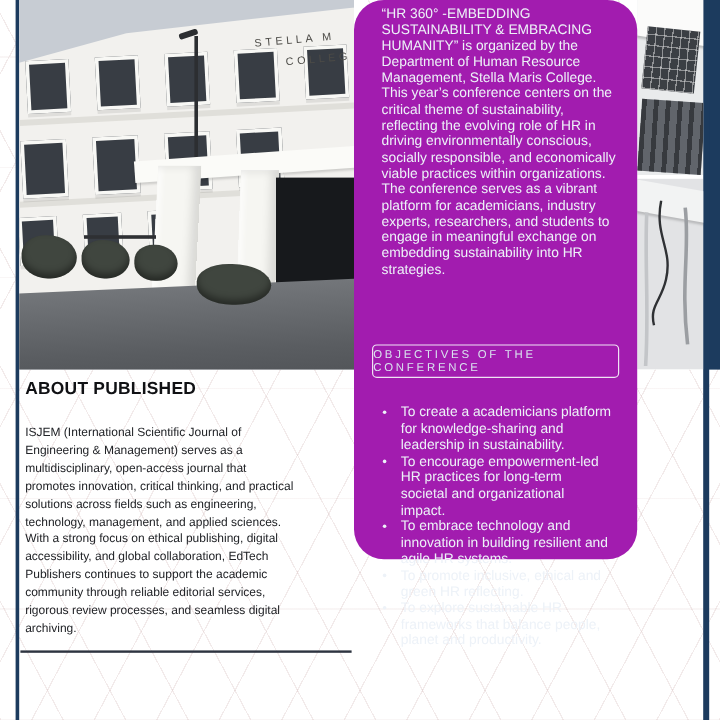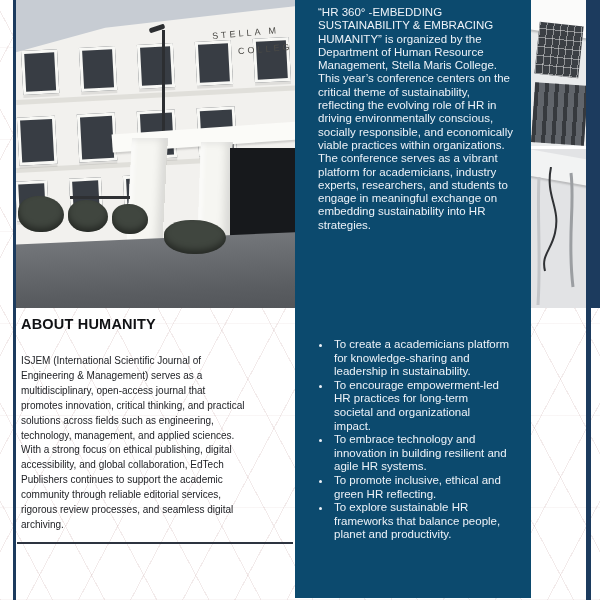--- a/index.html
+++ b/index.html
@@ -49,21 +49,21 @@
                      repeating-linear-gradient(0deg, rgba(230,230,230,.5) 0 1px, transparent 1px 9px);
     transform:rotate(6deg);}
   .side-top .lattice{position:absolute;left:2px;top:84px;width:53px;height:60px;background:#61656b;
     background-image:repeating-linear-gradient(90deg, rgba(20,22,25,.55) 0 4px, transparent 4px 10px);transform:rotate(4deg);}
   .side-bottom{position:absolute;left:0;top:149px;width:55px;height:159px;background:#e2e3e5;}
   .side-bottom .beam{position:absolute;left:-10px;top:6px;width:80px;height:26px;background:#f2f3f3;transform:rotate(10deg);box-shadow:0 2px 2px rgba(0,0,0,.18);}
   .side-bottom svg{position:absolute;left:0;top:18px;}
   .side-gap{position:absolute;left:0;top:146px;width:55px;height:3px;background:#ffffff;}
 
   
-  .panel{left:295px;top:0;width:236px;height:598px;background:#0c4a6e;color:#edf2f8;}
+  .panel{left:295px;top:0;width:236px;height:466px;background:#a21caf;color:#edf2f8;border-radius:25px;}
   .panel-intro{position:absolute;left:23px;top:6px;width:212px;
     font-size:11.5px;line-height:13.3px;white-space:pre-line;}
   .objectives-btn{position:absolute;left:15px;top:287px;width:204px;height:26px;
     border:1.5px solid rgba(248,250,252,.9);border-radius:4px;
     display:flex;align-items:center;justify-content:center;
     font-size:9.5px;letter-spacing:2.3px;color:#d9e3ef;cursor:pointer;}
   .objectives-list{position:absolute;left:23px;top:338px;width:205px;margin:0;padding:0 0 0 14px;
     list-style:disc outside;}
   .objectives-list li{font-size:11.5px;line-height:13.6px;white-space:pre-line;padding-left:2px;}
 
@@ -156,41 +156,44 @@
 driving environmentally conscious,
 socially responsible, and economically
 viable practices within organizations.
 The conference serves as a vibrant
 platform for academicians, industry
 experts, researchers, and students to
 engage in meaningful exchange on
 embedding sustainability into HR
 strategies.</div>
 
+  <div class="objectives-btn">
+    <span>OBJECTIVES OF THE CONFERENCE</span>
+  </div>
 
   <ul class="objectives-list">
     <li>To create a academicians platform
 for knowledge-sharing and
 leadership in sustainability.</li>
     <li>To encourage empowerment-led
 HR practices for long-term
 societal and organizational
 impact.</li>
     <li>To embrace technology and
 innovation in building resilient and
 agile HR systems.</li>
     <li>To promote inclusive, ethical and
 green HR reflecting.</li>
     <li>To explore sustainable HR
 frameworks that balance people,
 planet and productivity.</li>
   </ul>
 </div>
 
-<div class="abs about-title">ABOUT HUMANITY</div>
+<div class="abs about-title">ABOUT PUBLISHED</div>
 
 <div class="abs about-body">ISJEM (International Scientific Journal of
 Engineering &amp; Management) serves as a
 multidisciplinary, open-access journal that
 promotes innovation, critical thinking, and practical
 solutions across fields such as engineering,
 technology, management, and applied sciences.
 With a strong focus on ethical publishing, digital
 accessibility, and global collaboration, EdTech
 Publishers continues to support the academic

